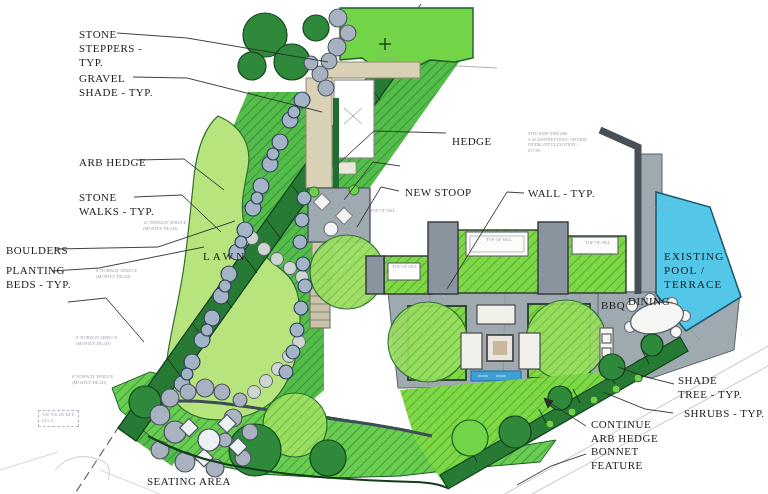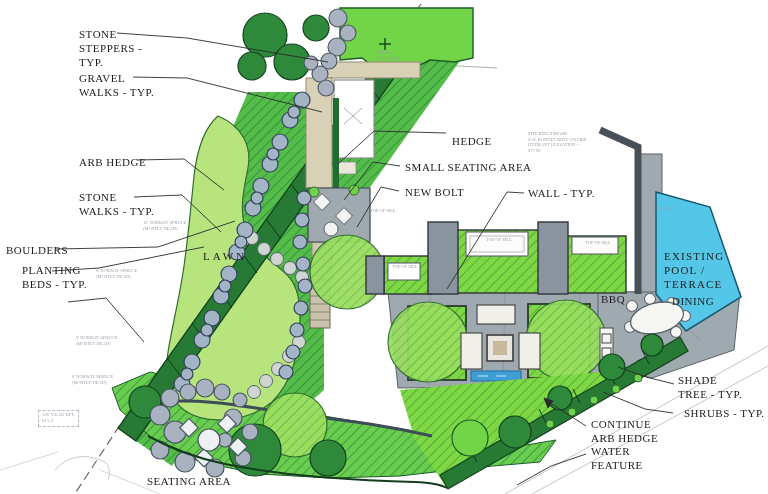--- a/index.html
+++ b/index.html
@@ -324,43 +324,42 @@
     <polyline points="586,426 547,401"></polyline>
     <polygon points="544,398 553,401 548,408" fill="#2b2b2b"></polygon>
     <polyline points="586,454 551,466 517,485"></polyline>
   </g>
 </svg>
 
 <div class="lbl" style="left:79px;top:27px">STONE
 STEPPERS -
 TYP.</div>
 <div class="lbl" style="left:79px;top:71px">GRAVEL
-WALKS - TYP.</div>
+SHADE - TYP.</div>
 <div class="lbl" style="left:79px;top:155px">ARB HEDGE</div>
 <div class="lbl" style="left:79px;top:190px">STONE
 WALKS - TYP.</div>
 <div class="lbl" style="left:6px;top:243px">BOULDERS</div>
-<div class="lbl" style="left:22px;top:263px">PLANTING
+<div class="lbl" style="left:6px;top:263px">PLANTING
 BEDS - TYP.</div>
 <div class="lbl" style="left:452px;top:134px">HEDGE</div>
-<div class="lbl" style="left:405px;top:160px">SMALL SEATING AREA</div>
-<div class="lbl" style="left:405px;top:185px">NEW BOLT</div>
+<div class="lbl" style="left:405px;top:185px">NEW STOOP</div>
 <div class="lbl" style="left:528px;top:186px">WALL - TYP.</div>
 <div class="lbl lawn-lbl" style="left:203px;top:249px">LAWN</div>
-<div class="lbl" style="left:601px;top:292px">BBQ</div>
-<div class="lbl" style="left:672px;top:294px">DINING</div>
+<div class="lbl" style="left:601px;top:298px">BBQ</div>
+<div class="lbl" style="left:628px;top:294px">DINING</div>
 <div class="lbl" style="left:678px;top:373px">SHADE
 TREE - TYP.</div>
 <div class="lbl pool-lbl" style="left:664px;top:250px">EXISTING
 POOL /
 TERRACE</div>
 <div class="lbl" style="left:684px;top:406px">SHRUBS - TYP.</div>
 <div class="lbl" style="left:591px;top:417px">CONTINUE
 ARB HEDGE</div>
-<div class="lbl" style="left:591px;top:444px">WATER
+<div class="lbl" style="left:591px;top:444px">BONNET
 FEATURE</div>
 <div class="lbl" style="left:147px;top:474px">SEATING AREA</div>
 
 <div class="ann" style="left:528px;top:131px;width:60px">SITE BENCHMARK
 S.W. BONNET BOLT ON FIRE
 HYDRANT ELEVATION =
 677.96</div>
 <div class="ann bfe" style="left:38px;top:410px">100 YEAR BFE
 615.3</div>
 <div class="ann" style="left:143px;top:220px">12' NORWAY SPRUCE

